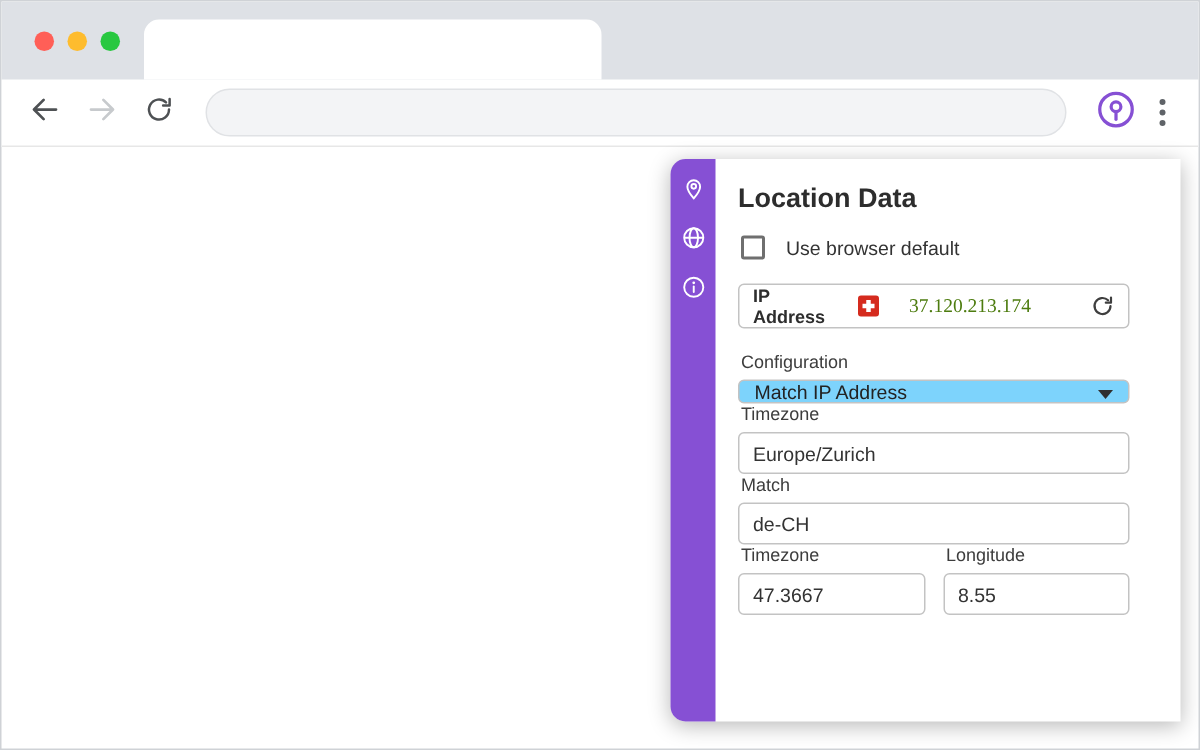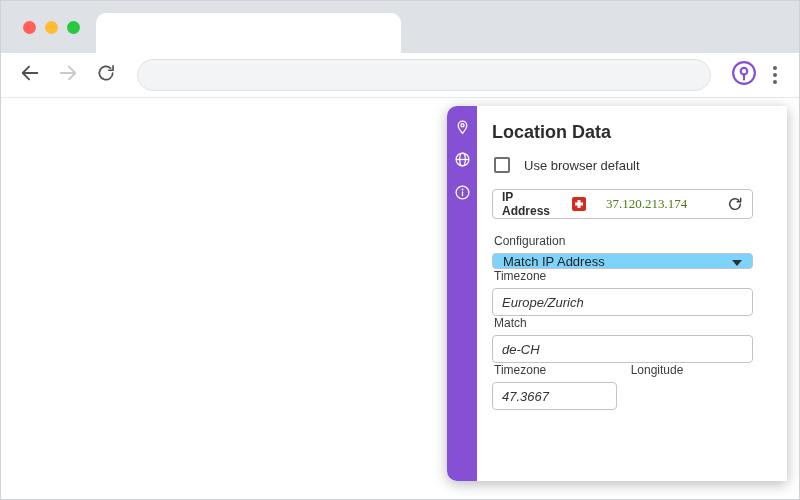--- a/index.html
+++ b/index.html
@@ -83,21 +83,20 @@
   .field-label { font-size:12px; color:#3d3d3d; margin:0 0 5px 2px; }
   .select-box {
     height:16px; border:1px solid #c3c3c3; border-radius:4px;
     display:flex; align-items:center; justify-content:space-between;
     padding:0 10px; font-size:13px; color:#222; cursor:pointer; background:#7dd3fc;
   }
   .text-input {
     width:100%; height:28px; border:1px solid #c3c3c3; border-radius:4px;
     padding:0 9px; font-size:13px; color:#333; background:#fff; outline:none;
     font-family:"Liberation Sans", sans-serif;
-    font-style:italic;
   }
   .two-col { display:flex; gap:12px; }
   .two-col .col { flex:1; }
 </style>
 </head>
 <body>
 
 <div class="titlebar">
   <div class="traffic">
     <span class="light" style="background:#ff5f57"></span>
@@ -224,16 +223,17 @@
       <input class="text-input" type="text" value="de-CH" style="">
     </div>
 
     <div class="two-col">
       <div class="col field-group">
         <div class="field-label">Timezone</div>
         <input class="text-input" type="text" value="47.3667" style="">
       </div>
       <div class="col field-group">
         <div class="field-label">Longitude</div>
+        <input class="text-input" type="text" value="8.55" style="">
       </div>
     </div>
   </div>
 </div>
 
 </body></html>

